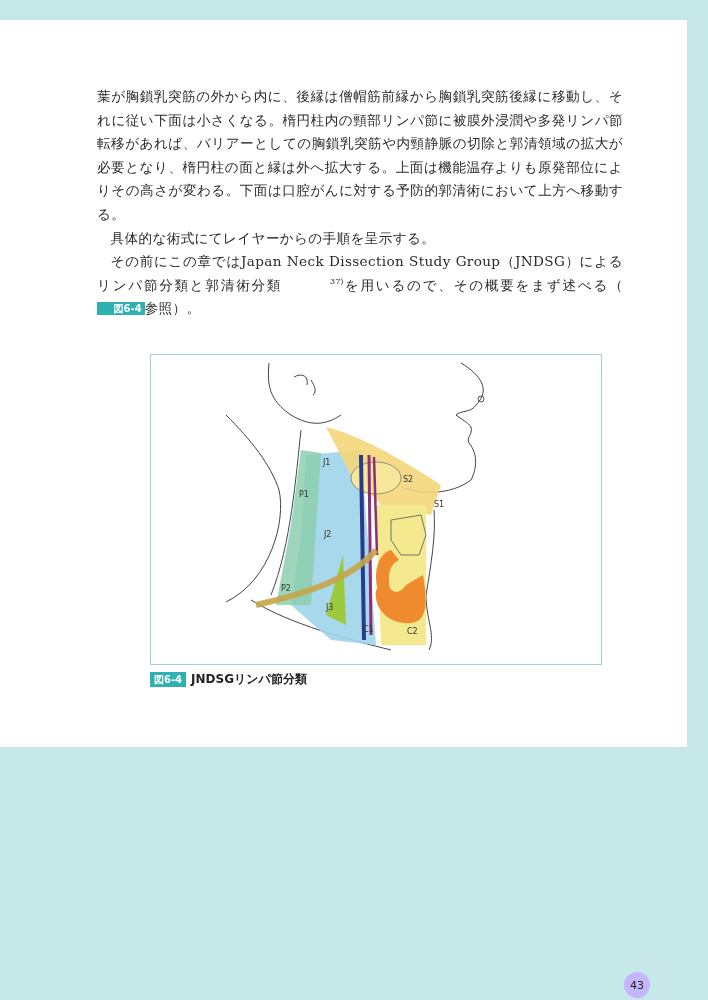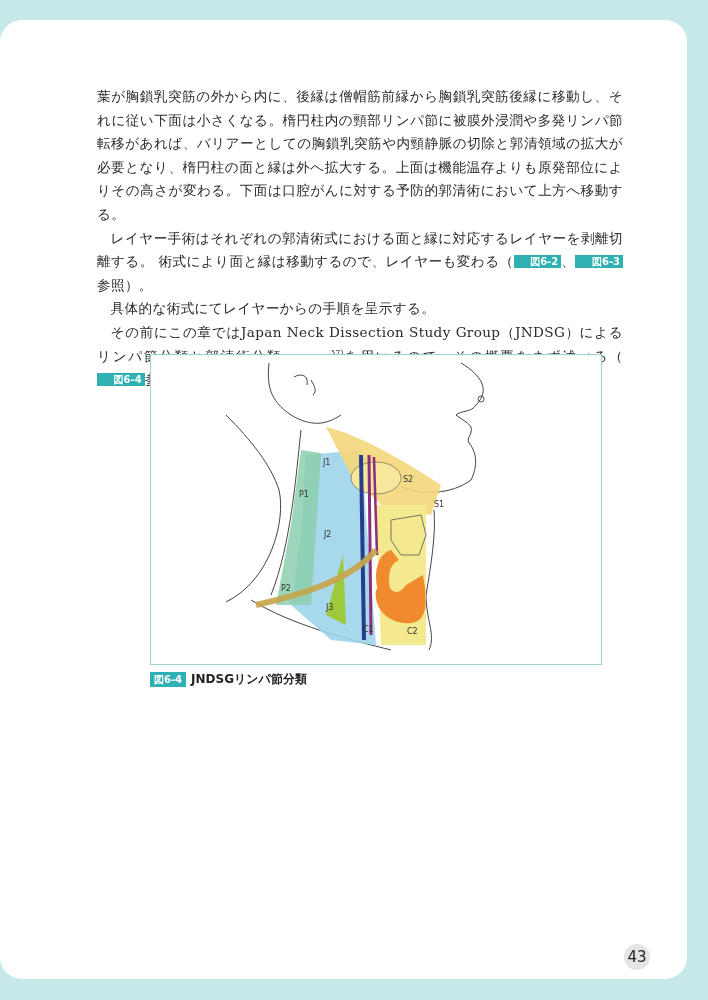--- a/index.html
+++ b/index.html
@@ -2,23 +2,22 @@
 <html><head>
 <meta charset="utf-8">
 <style>
   html, body { margin: 0; padding: 0; }
   body {
     width: 708px; height: 1000px; position: relative; overflow: hidden;
     background: #c7e8e9;
     font-family: "DejaVu Serif", "Liberation Serif", serif;
   }
   .page {
-    position: absolute; left: 0; top: 20px; width: 687px; height: 959px;
+    position: absolute; left: 0; top: 20px; width: 687px; height: 727px;
     background: #ffffff;
-    border-radius: 22px;
   }
   .body-text {
     position: absolute; left: 97px; top: 65px; width: 526px;
     font-size: 13.6px; line-height: 23.6px; color: #2a2a2a;
     letter-spacing: 0.35px;
   }
   .body-text p { margin: 0; text-align: justify; text-align-last: left; }
   .body-text p.indent { text-indent: 1em; }
   .ref-badge {
     display: inline-block; background: #2fb0b2; color: #ffffff;
@@ -36,34 +35,33 @@
     font-family: "DejaVu Sans", "Liberation Sans", sans-serif;
     font-size: 8px; fill: #333;
   }
   .caption {
     position: absolute; left: 150px; top: 651px;
     font-family: "DejaVu Sans", "Liberation Sans", sans-serif;
     font-size: 12px; font-weight: bold; color: #222; display: flex; align-items: center; gap: 5px;
   }
   .caption .ref-badge { font-size: 10px; padding: 1px 4px; vertical-align: 0; }
   .page-number {
-    position: absolute; left: 624px; top: 924px; width: 26px; height: 26px;
-    border-radius: 50%; background: #e5e5e5; color: #222;
-    font-family: "DejaVu Sans", "Liberation Sans", sans-serif; font-size: 15px;
+    position: absolute; left: 624px; top: 952px; width: 26px; height: 26px;
+    border-radius: 50%; background: #c4b5fd; color: #222;
+    font-family: "DejaVu Sans", "Liberation Sans", sans-serif; font-size: 11px;
     display: flex; align-items: center; justify-content: center;
   }
 </style>
 </head>
 <body>
 
 <div class="page">
 
   <div class="body-text">
     <p>葉が胸鎖乳突筋の外から内に、後縁は僧帽筋前縁から胸鎖乳突筋後縁に移動し、それに従い下面は小さくなる。楕円柱内の頸部リンパ節に被膜外浸潤や多発リンパ節転移があれば、バリアーとしての胸鎖乳突筋や内頸静脈の切除と郭清領域の拡大が必要となり、楕円柱の面と縁は外へ拡大する。上面は機能温存よりも原発部位によりその高さが変わる。下面は口腔がんに対する予防的郭清術において上方へ移動する。</p>
-    <p class="indent"><span>レイヤー手術はそれぞれの郭清術式における面と縁に対応するレイヤーを剥離切離する。 術式により面と縁は移動するので、レイヤーも変わる（</span><span class="ref-badge">図6-2</span><span>、</span><span class="ref-badge">図6-3</span><span>参照）。</span></p>
     <p class="indent">具体的な術式にてレイヤーからの手順を呈示する。</p>
     <p class="indent"><span>その前にこの章ではJapan Neck Dissection Study Group（JNDSG）によるリンパ節分類と郭清術分類</span><sup class="cite">37)</sup><span>を用いるので、その概要をまず述べる（</span><span class="ref-badge">図6-4</span><span>参照）。</span></p>
   </div>
 
   <div class="figure-frame">
     <svg width="426" height="309" viewBox="0 0 426 309">
 
       <path d="M118 8 C116 30 118 45 140 60 C160 72 175 70 190 60" fill="none" stroke="#444" stroke-width="1"></path>
       <path d="M143 22 C150 18 158 20 156 30 M160 25 C164 32 166 36 162 40" fill="none" stroke="#444" stroke-width="1"></path>
 

